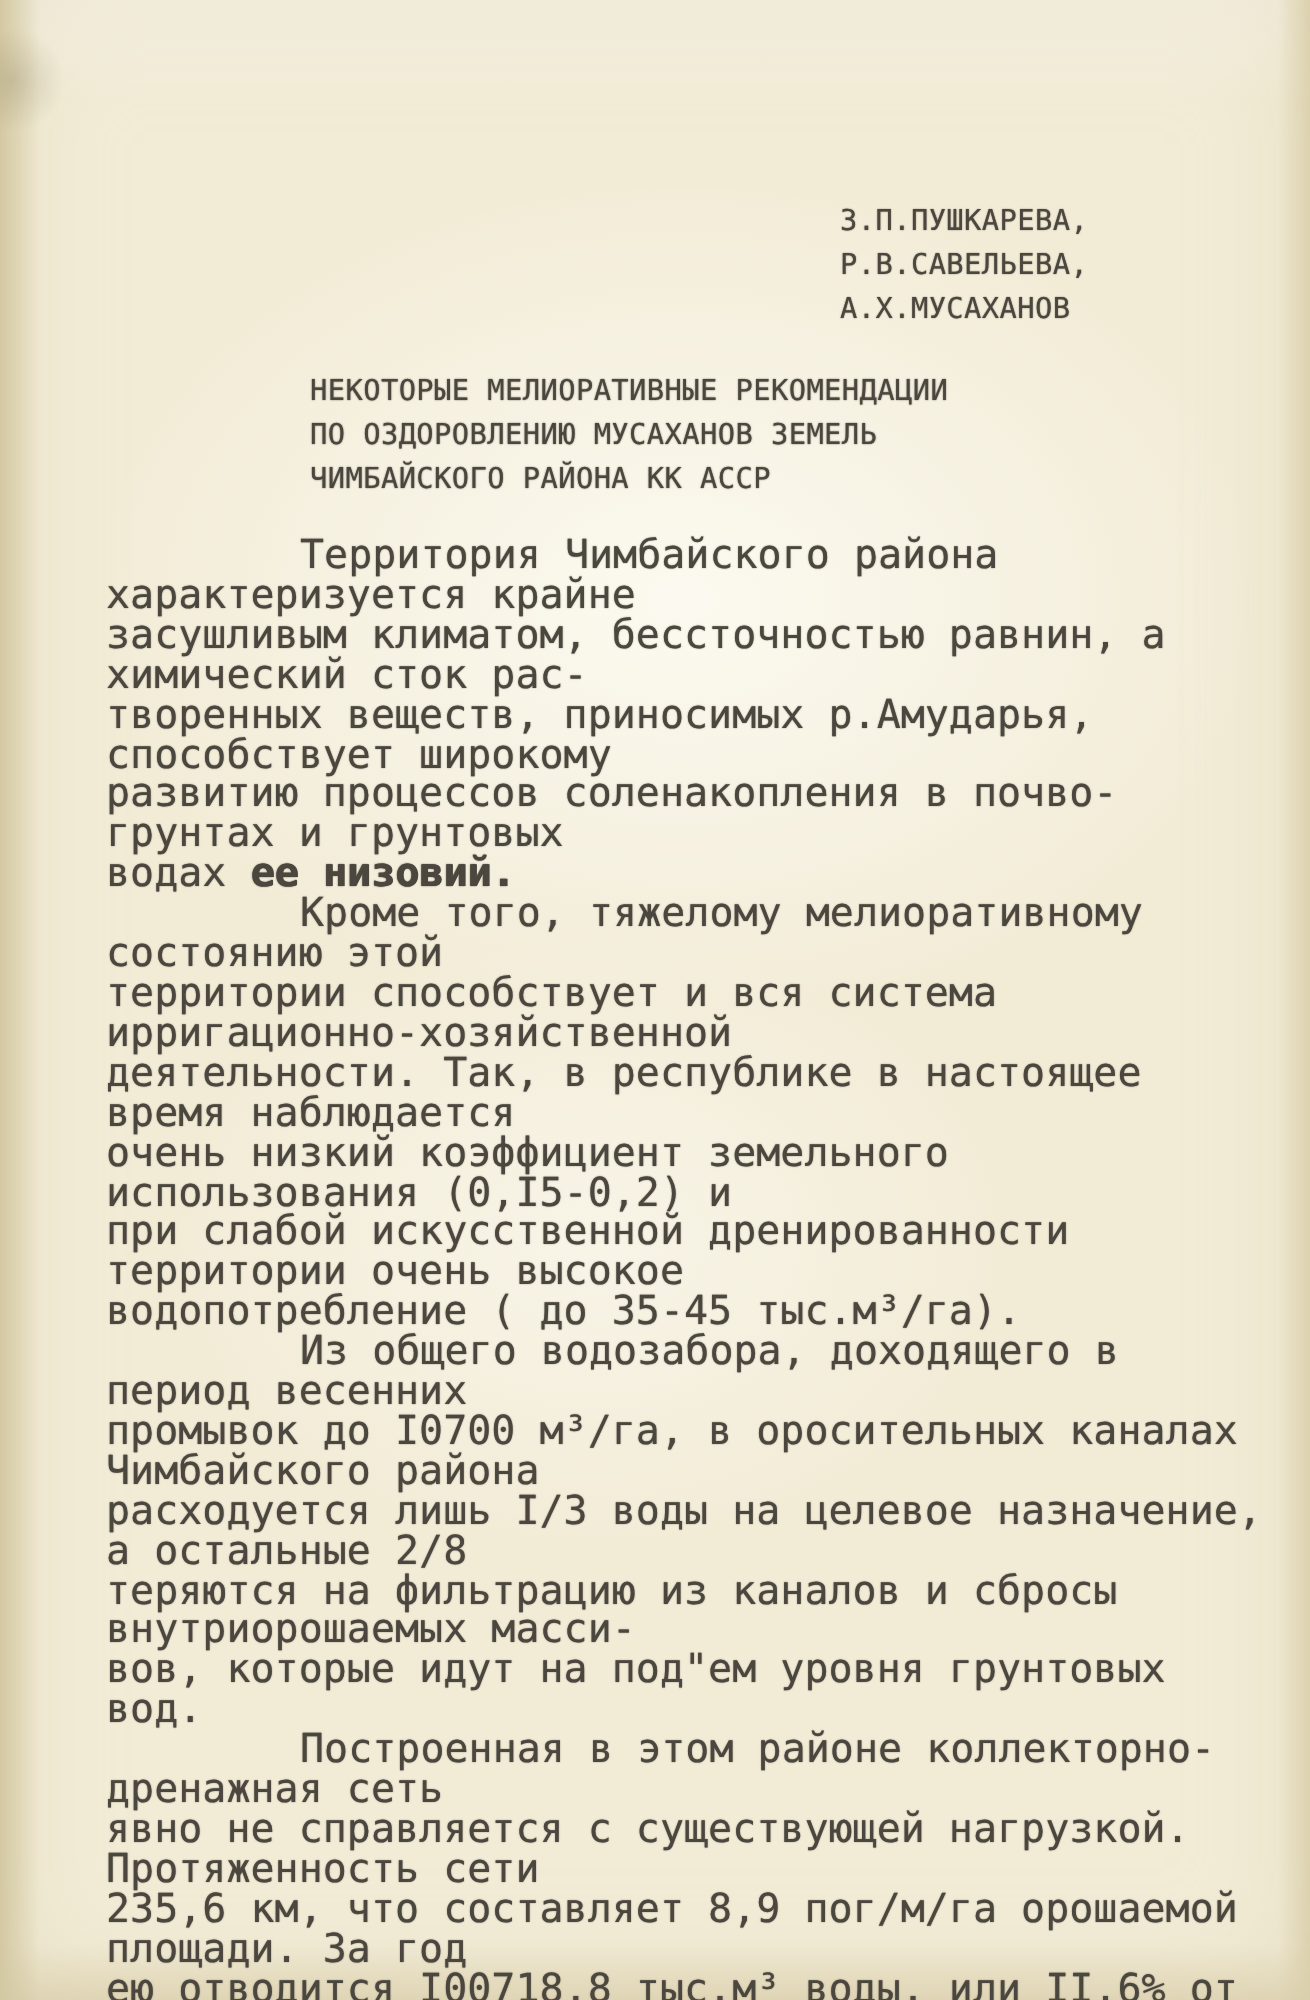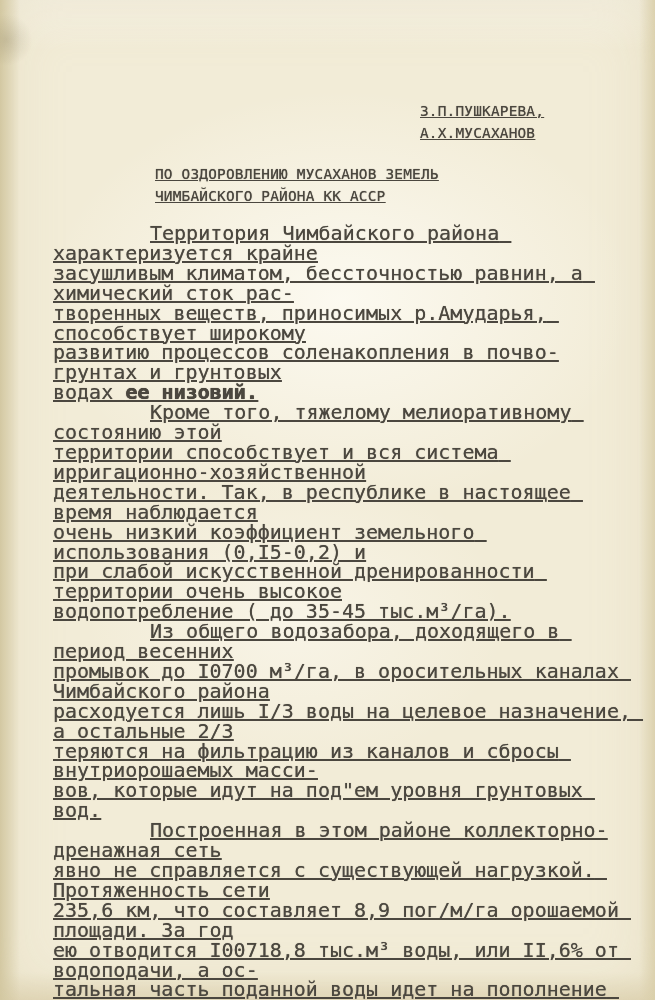--- a/index.html
+++ b/index.html
@@ -17,21 +17,20 @@
       radial-gradient(ellipse 420px 300px at 52% 30%, rgba(253,251,243,.9) 0%, rgba(253,251,243,0) 70%),
       radial-gradient(ellipse 300px 220px at 45% 62%, rgba(251,248,238,.7) 0%, rgba(251,248,238,0) 70%),
       radial-gradient(circle 26px at 1% 4%, rgba(120,110,80,.25) 0%, rgba(120,110,80,0) 100%),
       linear-gradient(90deg, #d5cba6 0px, rgba(213,203,166,0) 20px),
       linear-gradient(270deg, rgba(222,212,178,.9) 0px, rgba(222,212,178,0) 16px),
       linear-gradient(0deg, rgba(226,216,186,.9) 0px, rgba(226,216,186,0) 28px),
       linear-gradient(180deg, rgba(249,246,235,.8) 0px, rgba(249,246,235,0) 50px);
     box-shadow: inset 0 0 60px rgba(205,192,150,.35);
     font-family: "DejaVu Sans Mono", "Liberation Mono", monospace;
     color: var(--ink, #4b473f);
-    text-decoration: underline;
   }
   .authors {
     margin: 100px 0 0 420px;
     font-size: 14.4px;
     line-height: 22px;
     letter-spacing: .2px;
     text-shadow: 0 0 .7px rgba(75,71,63,.85);
   }
   .title {
     margin: 19px 0 0 155px;
@@ -57,43 +56,45 @@
     text-shadow: .5px 0 0 currentColor, 0 0 .8px rgba(60,56,48,.9);
   }
 </style>
 </head>
 <body>
 
 <div class="scan">
 
   <div class="authors">
     <div>З.П.ПУШКАРЕВА,</div>
+    <div>Р.В.САВЕЛЬЕВА,</div>
     <div>А.Х.МУСАХАНОВ</div>
   </div>
 
   <div class="title">
+    <div>НЕКОТОРЫЕ МЕЛИОРАТИВНЫЕ РЕКОМЕНДАЦИИ</div>
     <div>ПО ОЗДОРОВЛЕНИЮ МУСАХАНОВ ЗЕМЕЛЬ</div>
     <div>ЧИМБАЙСКОГО РАЙОНА КК АССР</div>
   </div>
 
   <div class="body-text">
       <p class="para"><span>Территория Чимбайского района характеризуется крайне
 засушливым климатом, бессточностью равнин, а химический сток рас-
 творенных веществ, приносимых р.Амударья, способствует широкому
 развитию процессов соленакопления в почво-грунтах и грунтовых
 водах </span><span class="overstrike">ее низовий.</span></p>
       <p class="para"><span>Кроме того, тяжелому мелиоративному состоянию этой
 территории способствует и вся система ирригационно-хозяйственной
 деятельности. Так, в республике в настоящее время наблюдается
 очень низкий коэффициент земельного использования (0,I5-0,2) и
 при слабой искусственной дренированности территории очень высокое
 водопотребление ( до 35-45 тыс.м³/га).</span></p>
       <p class="para"><span>Из общего водозабора, доходящего в период весенних
 промывок до I0700 м³/га, в оросительных каналах Чимбайского района
-расходуется лишь I/3 воды на целевое назначение, а остальные 2/3
+расходуется лишь I/3 воды на целевое назначение, а остальные 2/8
 теряются на фильтрацию из каналов и сбросы внутриорошаемых масси-
 вов, которые идут на под"ем уровня грунтовых вод.</span></p>
       <p class="para"><span>Построенная в этом районе коллекторно-дренажная сеть
 явно не справляется с существующей нагрузкой. Протяженность сети
 235,6 км, что составляет 8,9 пог/м/га орошаемой площади. За год
 ею отводится I00718,8 тыс.м³ воды, или II,6% от водоподачи, а ос-
 тальная часть поданной воды идет на пополнение грунтовых вод,
 которые затем срабатываются на целинных и переложных участках на
 испарение. Вместе с тем, для надежного проектирования дренажных
 систем необходимо, прежде всего, обосновать нагрузку на дренаж.

